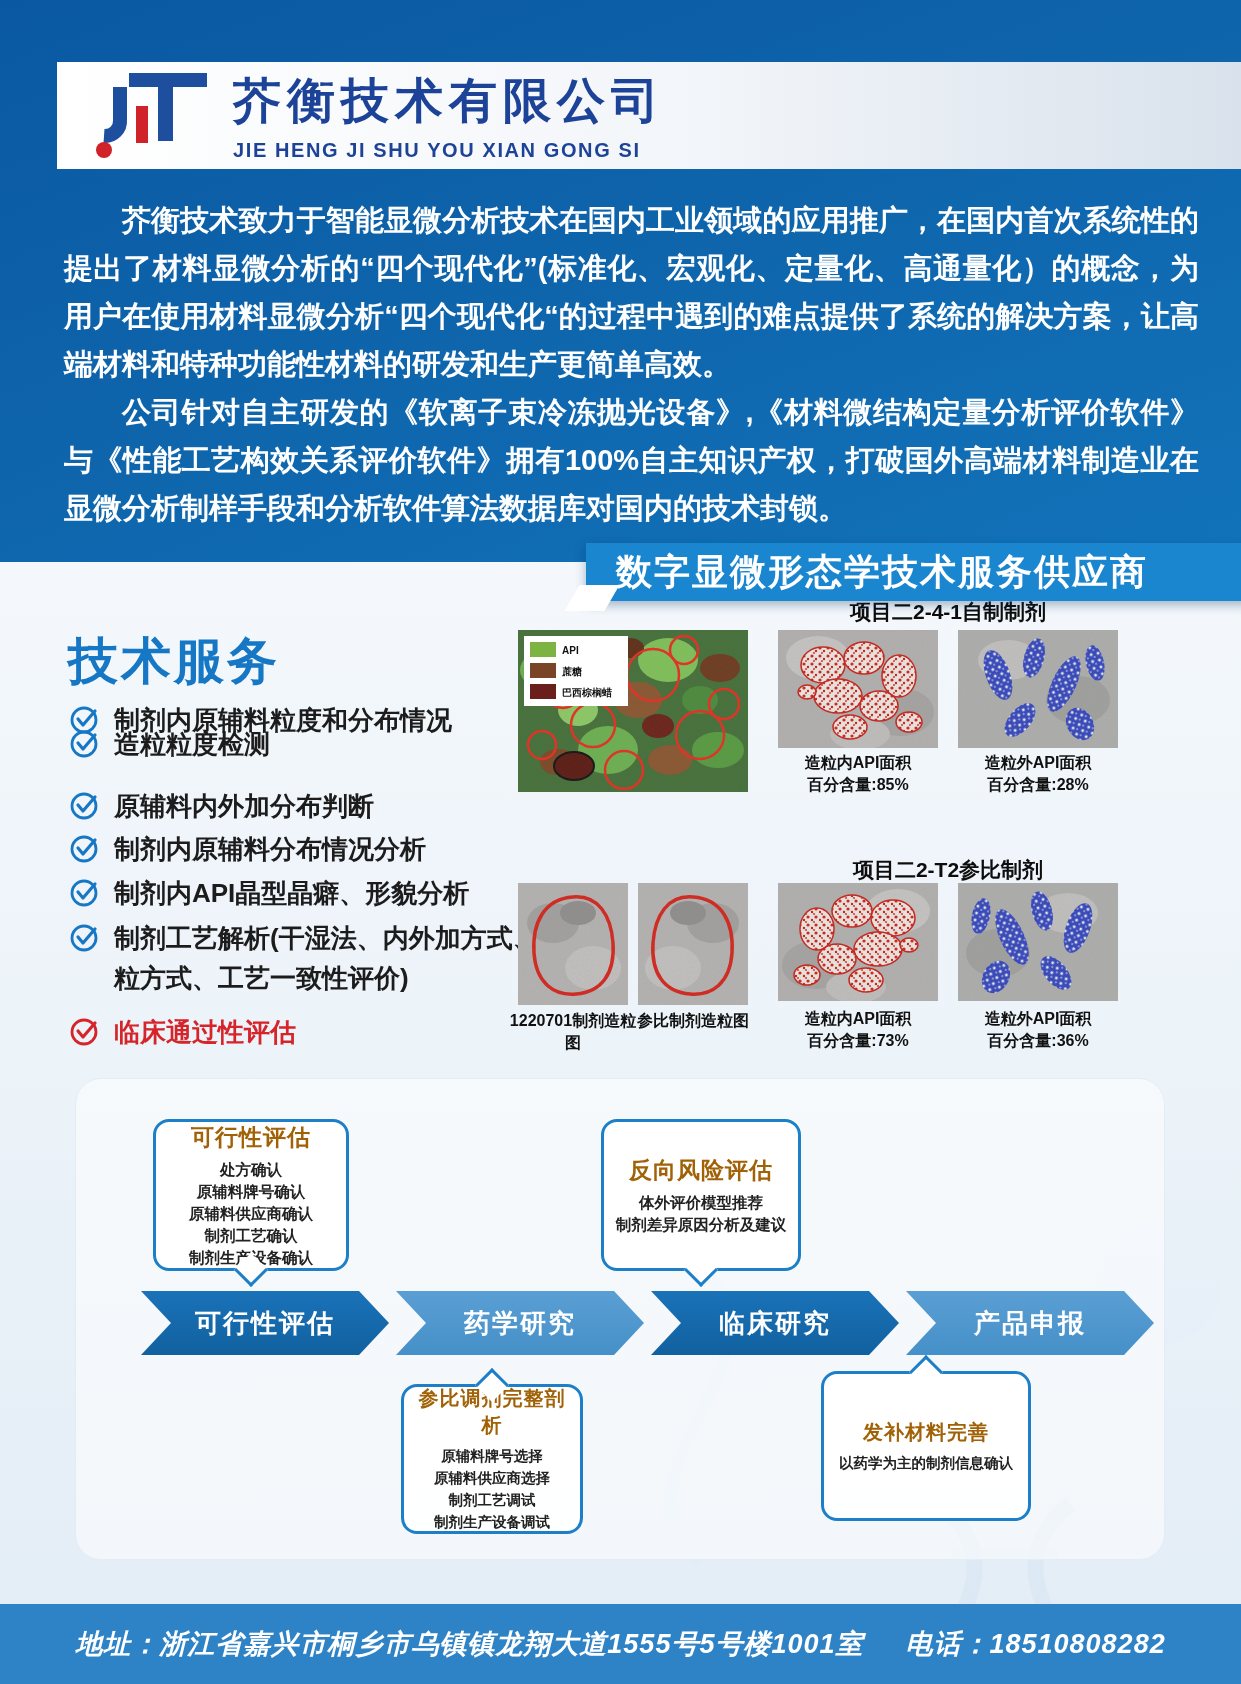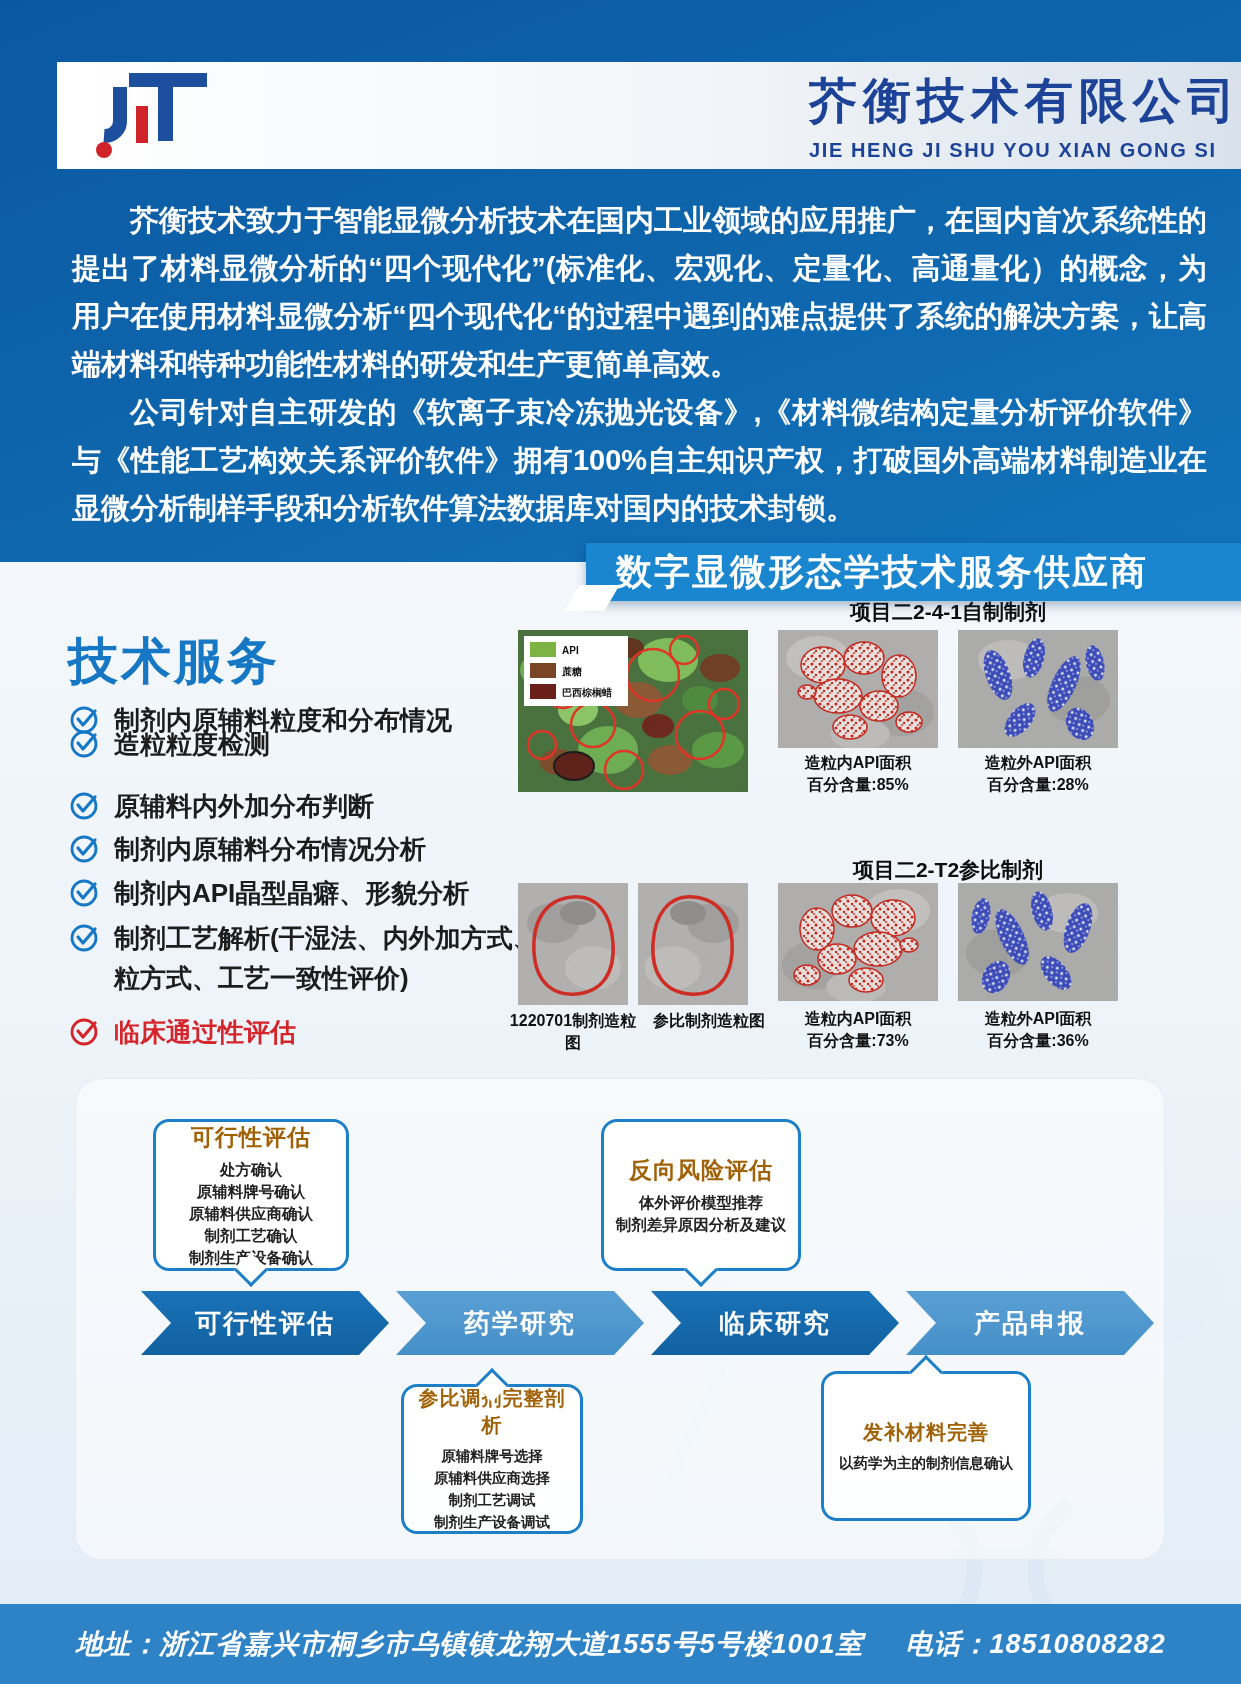--- a/index.html
+++ b/index.html
@@ -6,28 +6,28 @@
   body { font-family:"Liberation Sans", sans-serif; }
   .page { position:relative; width:1241px; height:1684px; overflow:hidden; background:#eef4fa; }
 
   
   .blue-bg { position:absolute; left:0; top:0; width:100%; height:562px;
              background:linear-gradient(160deg,#0a58a2 0%, #0e64ab 45%, #1273ba 100%); }
 
   
   .header-band { position:absolute; left:57px; top:62px; right:0; height:107px;
                  background:linear-gradient(90deg,#ffffff 0%, #f2f5f9 55%, #d9e2ec 100%);
-                 display:flex; align-items:center;justify-content:space-between; }
+                 display:flex; align-items:center; }
   .logo-wrap { margin-left:38px; width:116px; height:86px; }
   .name-block { margin-left:22px; }
   .company-name { font-size:48px; font-weight:800; color:#1c4397; letter-spacing:6px; }
   .company-pinyin { font-size:20px; font-weight:700; color:#1c4397; letter-spacing:1.6px; margin-top:6px; }
 
   
-  .intro { position:absolute; left:72px; top:196px; width:1135px; color:#ffffff;
+  .intro { position:absolute; left:64px; top:196px; width:1135px; color:#ffffff;
            font-size:29px; line-height:48px; font-weight:600; text-align:justify; }
   .intro p { text-indent:2em; }
 
   
   .banner { position:absolute; left:586px; top:543px; width:671px; height:58px;
             background:#1a86d0; display:flex; align-items:center; z-index:3;
             box-shadow:0 4px 10px rgba(6,52,96,0.35); }
   .banner::before { content:""; position:absolute; left:-14px; bottom:-10px; width:40px; height:26px;
                     background:#ffffff; transform:skewX(-30deg); z-index:-1; }
   .banner-text { color:#ffffff; font-size:36px; font-weight:800; letter-spacing:2px; margin-left:30px; }
@@ -56,21 +56,21 @@
   .img-blue1 { left:958px; top:630px; }
   .img-gray1 { left:518px; top:883px; }
   .img-gray2 { left:638px; top:883px; }
   .img-red2  { left:778px; top:883px; }
   .img-blue2 { left:958px; top:883px; }
   .case-cap { position:absolute; z-index:2; text-align:center; font-size:16px; font-weight:700;
               color:#111; line-height:22px; }
   .cap-in1  { left:778px; top:752px; width:160px; }
   .cap-out1 { left:958px; top:752px; width:160px; }
   .cap-g1   { left:508px; top:1010px; width:130px; }
-  .cap-g2   { left:644px; top:1010px; width:130px; }
+  .cap-g2   { left:628px; top:1010px; width:130px; }
   .cap-in2  { left:778px; top:1008px; width:160px; }
   .cap-out2 { left:958px; top:1008px; width:160px; }
 
   
   .flow-panel { position:absolute; left:75px; top:1078px; width:1090px; height:482px;
                 background:rgba(255,255,255,0.55); border:1px solid #e4edf5; border-radius:26px; z-index:2; }
   .bubble { position:absolute; background:rgba(255,255,255,0.92); border:3px solid #1c7fc8;
             border-radius:16px; display:flex; flex-direction:column; align-items:center;
             justify-content:center; text-align:center; padding:8px 6px; }
   .bubble .b-title { font-size:23px; font-weight:800; color:#a16207; margin-bottom:6px; letter-spacing:1px; }

